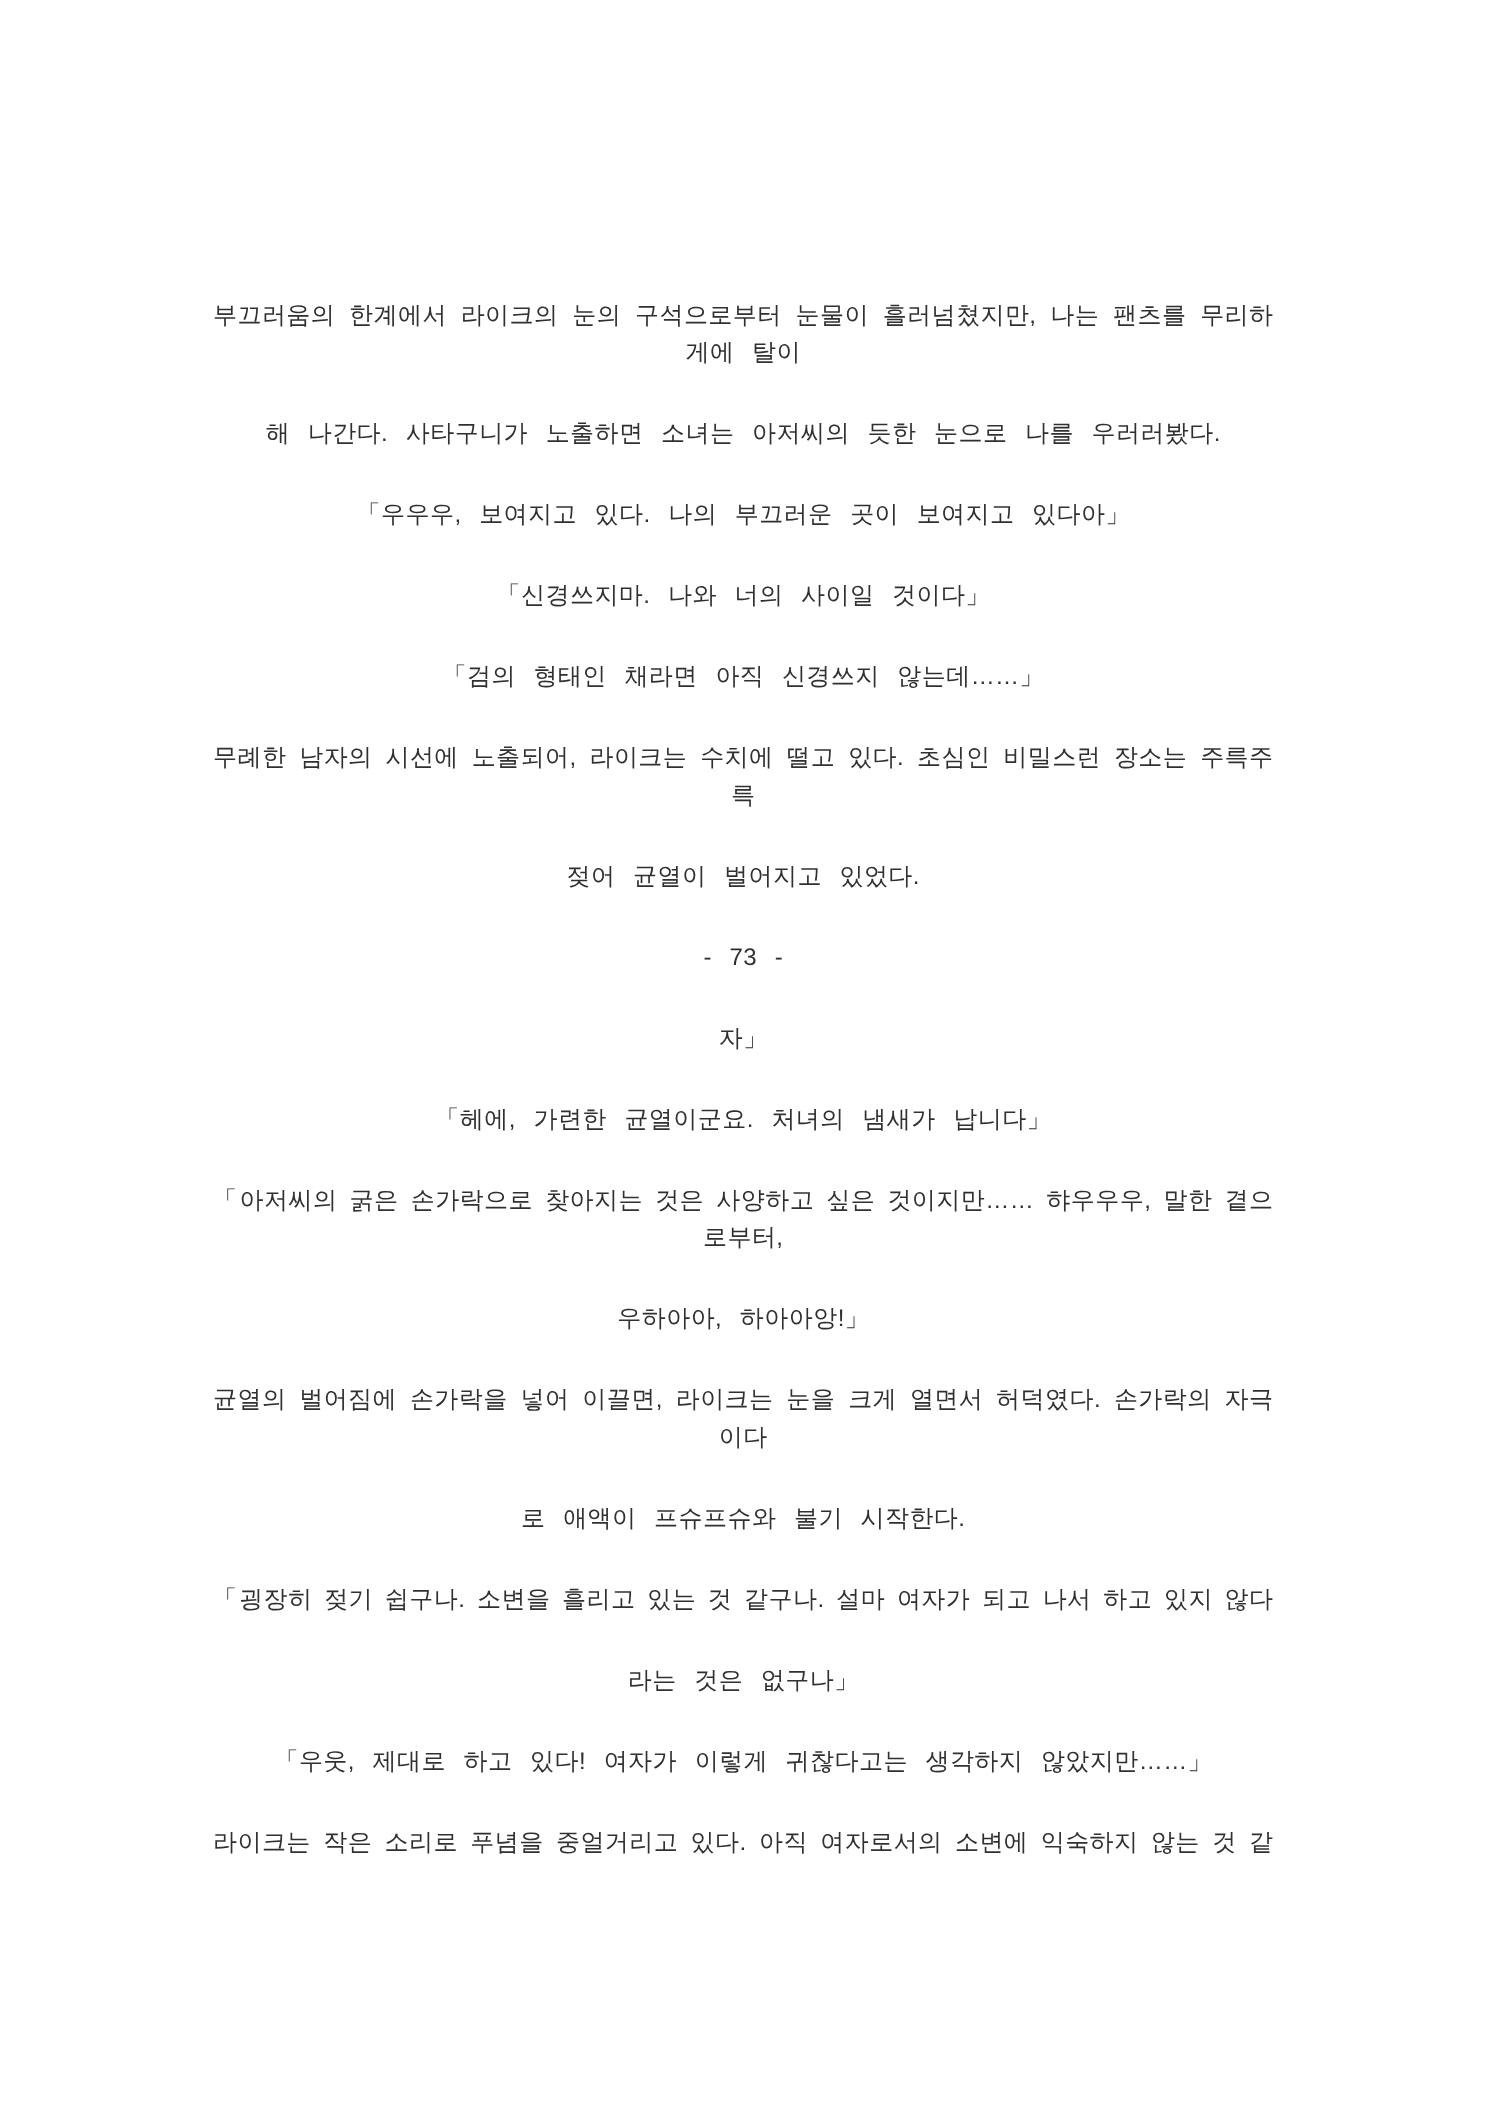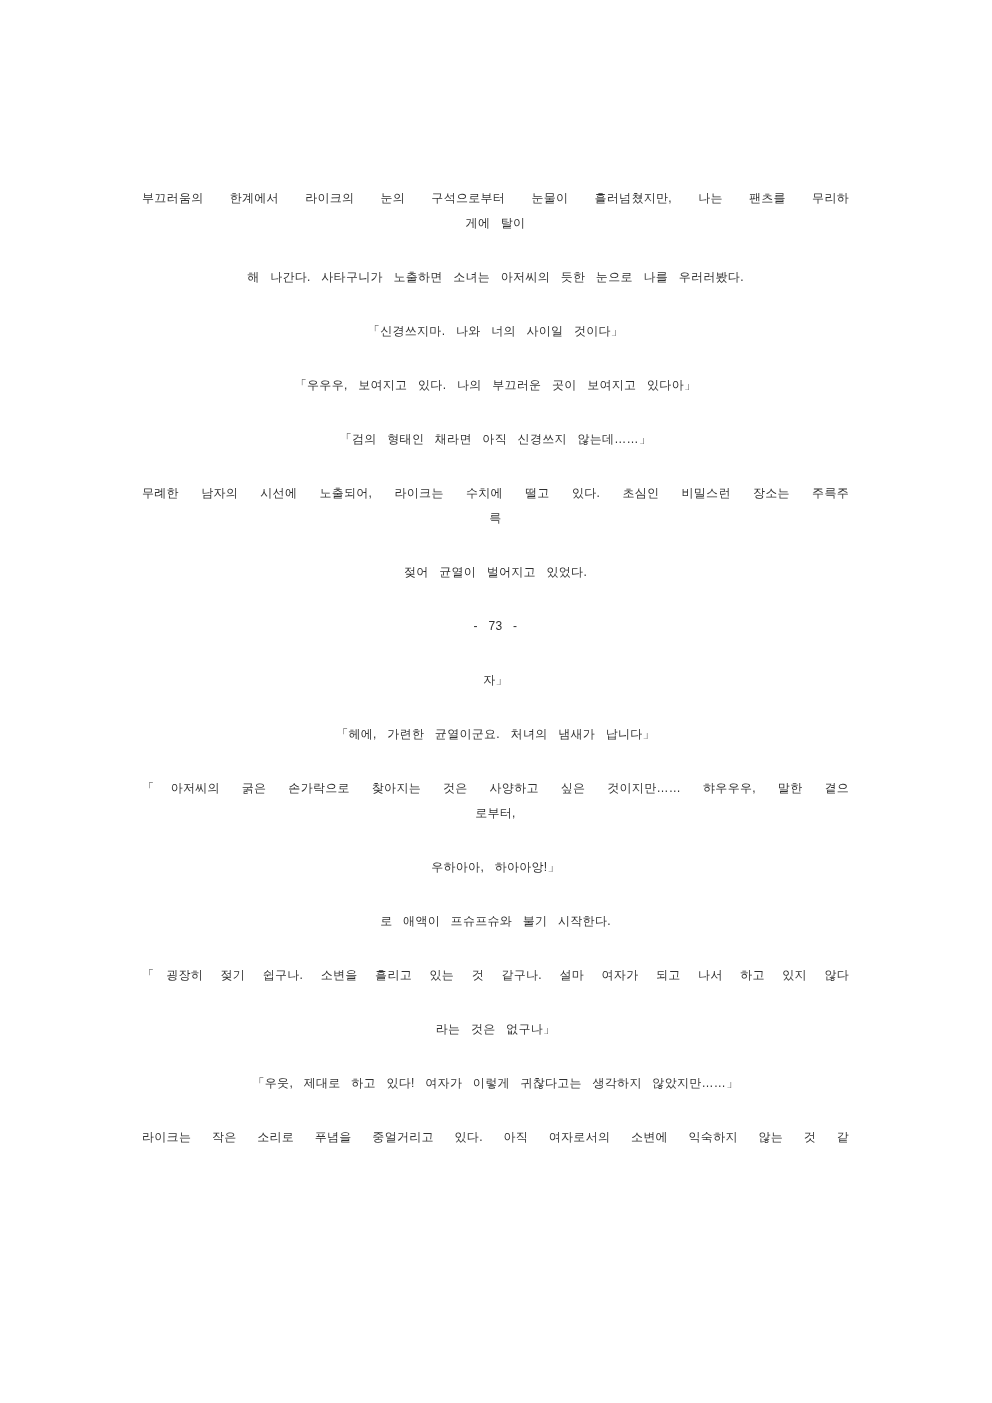--- a/index.html
+++ b/index.html
@@ -11,24 +11,24 @@
     position: relative;
     width: 992px;
     height: 1403px;
     background: #ffffff;
     overflow: hidden;
     font-family: "Liberation Sans", sans-serif;
   }
   .content {
     position: absolute;
     left: 142px;
-    top: 186px;
+    top: 198px;
     width: 707px;
     color: #303030;
-    font-size: 12px;
+    font-size: 16px;
     line-height: 25px;
     letter-spacing: 0.3px;
   }
   .para {
     margin: 0 0 29px 0;
   }
   .para:last-child {
     margin-bottom: 0;
   }
   .line {
@@ -53,25 +53,25 @@
     <div class="para">
       <div class="line full">부끄러움의 한계에서 라이크의 눈의 구석으로부터 눈물이 흘러넘쳤지만, 나는 팬츠를 무리하</div>
       <div class="line">게에 탈이</div>
     </div>
 
     <div class="para">
       <div class="line">해 나간다. 사타구니가 노출하면 소녀는 아저씨의 듯한 눈으로 나를 우러러봤다.</div>
     </div>
 
     <div class="para">
-      <div class="line">「신경쓰지마. 나와 너의 사이일 것이다」</div>
+      <div class="line">「우우우, 보여지고 있다. 나의 부끄러운 곳이 보여지고 있다아」</div>
     </div>
 
     <div class="para">
-      <div class="line">「우우우, 보여지고 있다. 나의 부끄러운 곳이 보여지고 있다아」</div>
+      <div class="line">「신경쓰지마. 나와 너의 사이일 것이다」</div>
     </div>
 
     <div class="para">
       <div class="line">「검의 형태인 채라면 아직 신경쓰지 않는데……」</div>
     </div>
 
     <div class="para">
       <div class="line full">무례한 남자의 시선에 노출되어, 라이크는 수치에 떨고 있다. 초심인 비밀스런 장소는 주륵주</div>
       <div class="line">륵</div>
     </div>
@@ -94,20 +94,24 @@
 
     <div class="para">
       <div class="line full">「아저씨의 굵은 손가락으로 찾아지는 것은 사양하고 싶은 것이지만…… 햐우우우, 말한 곁으</div>
       <div class="line">로부터,</div>
     </div>
 
     <div class="para">
       <div class="line">우하아아, 하아아앙!」</div>
     </div>
 
+    <div class="para">
+      <div class="line full">균열의 벌어짐에 손가락을 넣어 이끌면, 라이크는 눈을 크게 열면서 허덕였다. 손가락의 자극</div>
+      <div class="line">이다</div>
+    </div>
 
     <div class="para">
       <div class="line">로 애액이 프슈프슈와 불기 시작한다.</div>
     </div>
 
     <div class="para">
       <div class="line full">「굉장히 젖기 쉽구나. 소변을 흘리고 있는 것 같구나. 설마 여자가 되고 나서 하고 있지 않다</div>
     </div>
 
     <div class="para">

